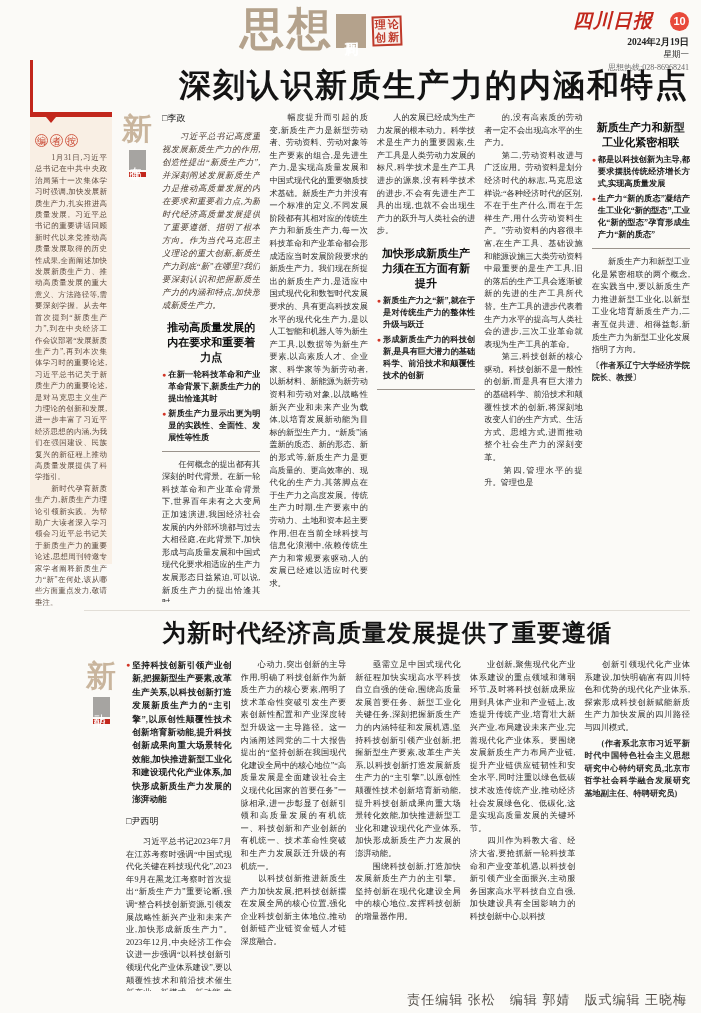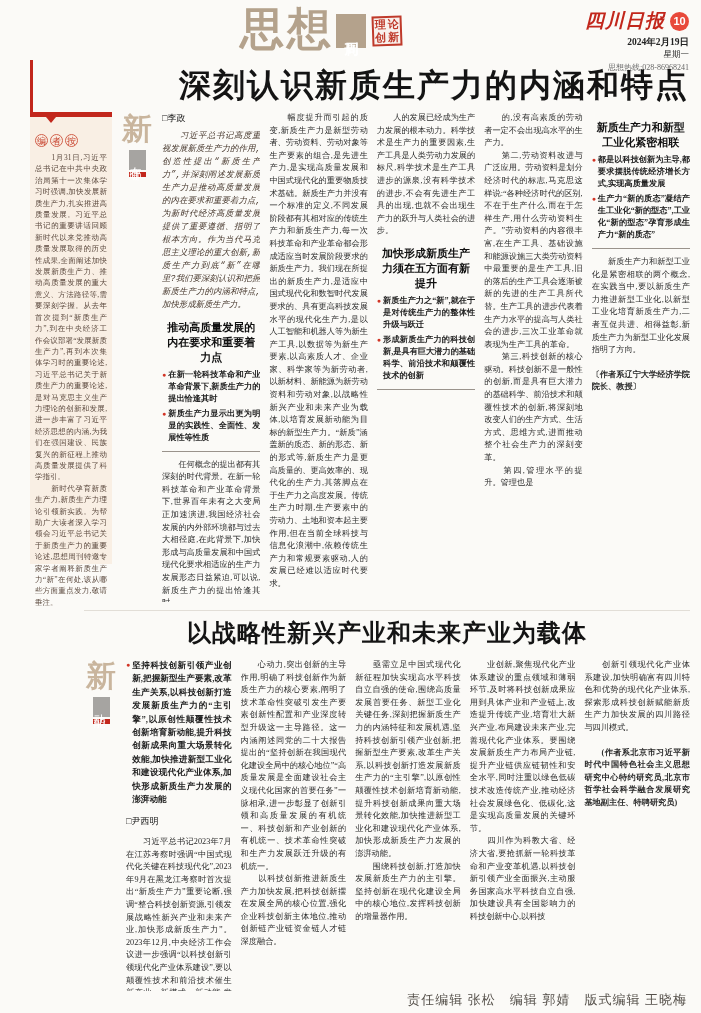--- a/index.html
+++ b/index.html
@@ -12,21 +12,21 @@
   
   .hdr { position:absolute; top:6px; left:30px; right:12px; height:54px; }
   .logo-group { position:absolute; left:210px; top:0; display:flex; align-items:flex-start; }
   .sixiang { font-family:"DejaVu Serif", serif; font-weight:bold; font-size:44px; line-height:46px; color:#b4a28c; letter-spacing:3px; }
   .zhoukan { width:30px; height:34px; background:#b4a28c; color:#fff; writing-mode:vertical-rl;
              font-size:14px; font-weight:bold; text-align:center; line-height:30px; margin:8px 0 0 2px; }
   .seal { width:30px; height:30px; border:2px solid #bf3a2b; color:#bf3a2b; margin:10px 0 0 6px;
           display:grid; grid-template-columns:1fr 1fr; background:rgba(191,58,43,.05); transform:rotate(-2deg); }
   .seal i { font-style:normal; font-size:11px; font-weight:bold; text-align:center; line-height:13px; }
   .mast-right { position:absolute; right:0; top:2px; text-align:right; }
-  .paper-row { display:flex; justify-content:flex-end; align-items:center; gap:5px; }
+  .paper-row { display:flex; justify-content:flex-end; align-items:center; gap:17px; }
   .paper-name { font-family:"DejaVu Serif", serif; color:#c2271c; font-weight:bold; font-style:italic; font-size:19px; letter-spacing:1px; }
   .page-circle { width:19px; height:19px; border-radius:50%; background:#e8493a; color:#fff;
                  font-family:"Liberation Sans",sans-serif; font-size:11px; font-weight:bold;
                  display:flex; align-items:center; justify-content:center; }
   .mast-date { font-size:9.5px; font-weight:bold; color:#222; margin-top:2px; }
   .mast-week { font-size:8.5px; color:#222; }
   .mast-hot  { font-size:8px; color:#666; margin-top:1px; }
   .red-accent { position:absolute; left:30px; top:60px; width:3px; height:54px; background:#c2271c; }
   
   .headline1 { position:absolute; top:64px; left:120px; right:12px; text-align:right;
@@ -43,29 +43,29 @@
                      font-size:9px; line-height:12px; text-align:center; }
   .ed-text { font-size:7.5px; line-height:11.4px; color:#5a483d; text-align:justify; white-space:pre-line; }
   .rubric { width:34px; flex:none; text-align:center; }
   .rub-char { font-family:"DejaVu Serif",serif; font-size:30px; line-height:34px; color:#c9b59d; font-weight:bold; }
   .rub-box  { width:17px; margin:4px auto 0; background:#a6a4a1; color:#fff; writing-mode:vertical-rl;
               font-size:12px; letter-spacing:3px; padding:7px 2px; font-family:"Liberation Sans",sans-serif; }
   .rub-red  { width:17px; height:5px; background:#c2271c; margin:2px auto 0; }
   .cols { flex:1; display:flex; gap:9px; height:490px; overflow:hidden; }
   .col { flex:1; overflow:hidden; font-size:8.2px; line-height:12.6px; text-align:justify; }
   .byline { font-size:9px; color:#111; margin-bottom:5px; }
-  .intro { font-style:italic; font-family:Liberation Mono, monospace; color:#46372c; font-size:8.4px;
+  .intro { font-style:italic; font-family:Liberation Serif, serif; color:#46372c; font-size:8.4px;
            line-height:13px; white-space:pre-line; }
   .subhead { margin:8px 0 7px; padding-bottom:7px; border-bottom:1px solid #9a938c; }
   .subhead .t { font-family:"Liberation Sans",sans-serif; font-weight:bold; font-size:11px;
                 line-height:15px; color:#111; text-align:center; margin-bottom:4px; }
   .bullet { display:flex; font-size:8.2px; line-height:12px; font-weight:bold; color:#222; margin-top:3px; }
   .bullet .dot { color:#d23425; font-size:7px; margin-right:2px; line-height:12px; }
   .body { white-space:pre-line; }
-  .attr { font-weight:bold; margin-top:12px; white-space:pre-line; }
+  .attr { font-weight:bold; margin-top:3px; white-space:pre-line; }
   
   .article2 { position:absolute; top:610px; left:84px; right:11px; height:386px; border-top:1px solid #e2ded7; padding-top:6px; }
   .headline2 { text-align:center; font-family:"Liberation Sans",sans-serif; font-weight:900;
                font-size:24px; letter-spacing:1px; color:#141414; margin-bottom:10px; }
   .row2 { display:flex; gap:8px; height:332px; overflow:hidden; }
   .row2 .cols2 { flex:1; display:flex; gap:9px; overflow:hidden; }
   .col2c { flex:1; overflow:hidden; font-size:8.2px; line-height:12.6px; text-align:justify; }
   .lead { display:flex; font-size:8.6px; line-height:13.4px; font-weight:bold; color:#222; }
   .lead .dot { color:#d23425; font-size:7px; margin-right:2px; line-height:13.4px; }
   .byline2 { font-size:9px; color:#111; margin:9px 0 8px; }
@@ -180,21 +180,21 @@
               <span>生产力“新的质态”凝结产生工业化“新的型态”,工业化“新的型态”孕育形成生产力“新的质态”</span>
             </div>
         </div>
         <div class="body">　　新质生产力和新型工业化是紧密相联的两个概念,在实践当中,要以新质生产力推进新型工业化,以新型工业化培育新质生产力,二者互促共进、相得益彰,新质生产力为新型工业化发展指明了方向。</div>
         <div class="attr">〔作者系辽宁大学经济学院院长、教授〕</div>
       </div>
     </div>
   </div>
 
   <div class="article2">
-    <div class="headline2">以战略性新兴产业和未来产业为载体</div>
+    <div class="headline2">为新时代经济高质量发展提供了重要遵循</div>
     <div class="row2">
       <div class="rubric">
         <div class="rub-char">新</div>
         <div class="rub-box">动能</div>
         <div class="rub-red"></div>
       </div>
       <div class="cols2">
         <div class="col2c">
           <div class="lead">
               <span class="dot">●</span>

